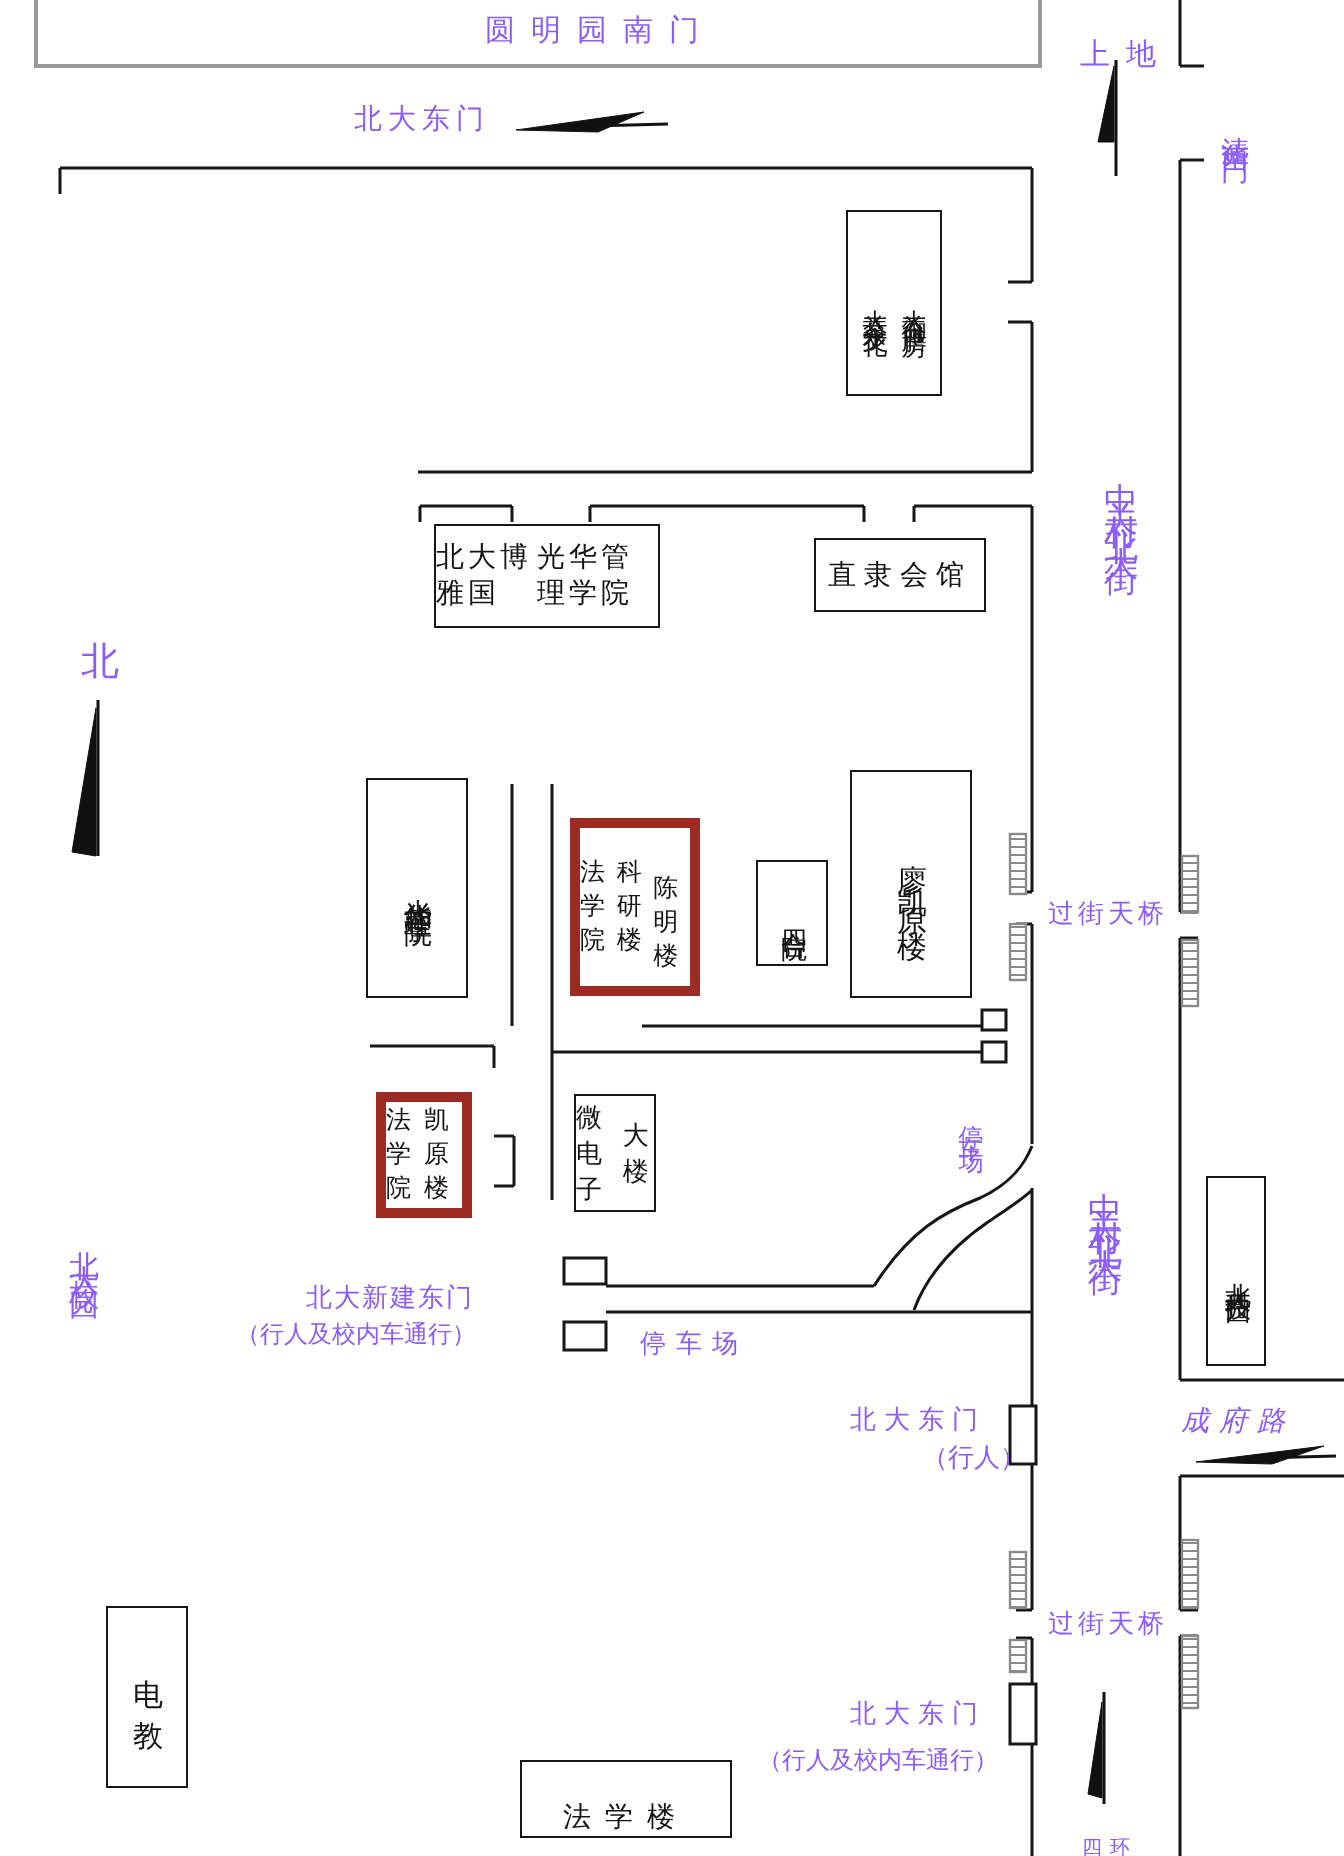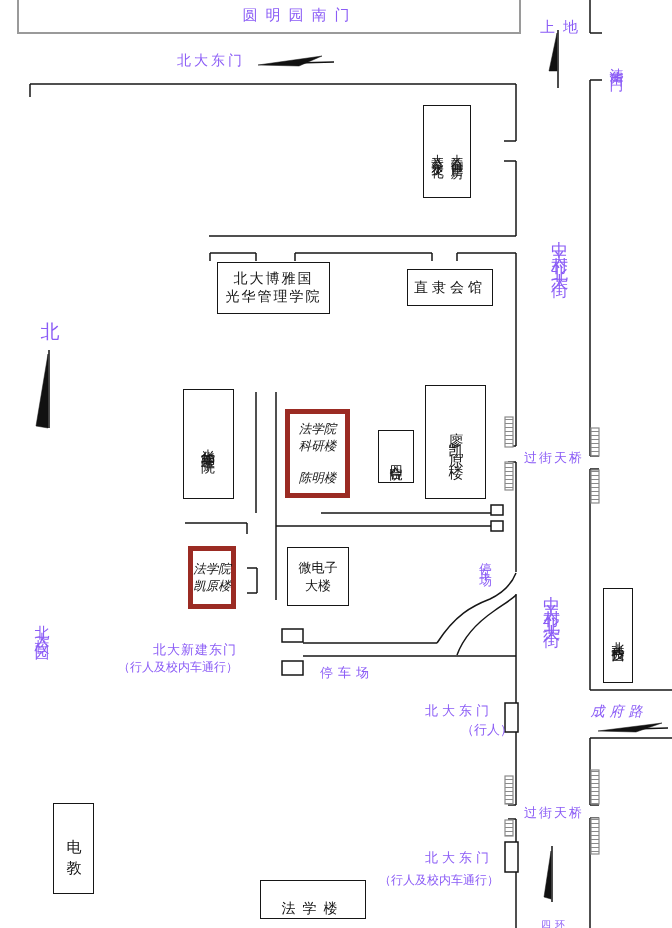--- a/index.html
+++ b/index.html
@@ -4,22 +4,22 @@
 <style>
   html,body{margin:0;padding:0;background:#fff;}
   #map{position:relative;width:672px;height:928px;background:#ffffff;overflow:hidden;
        font-family:"DejaVu Serif", serif;}
   #roads{position:absolute;left:0;top:0;z-index:1;}
   .lbl{position:absolute;z-index:3;color:#8b5cf6;white-space:nowrap;line-height:1.2;
        text-align:center;}
   .v{writing-mode:vertical-rl;text-orientation:upright;white-space:normal;line-height:1;}
   .box{position:absolute;z-index:2;background:#fff;border:1.5px solid #161616;
        display:flex;align-items:center;justify-content:center;color:#141414;box-sizing:border-box;}
-  .red{border:5px solid #9B2B23;font-style:italic;}
-  .col{display:flex;flex-direction:column;align-items:center;}
+  .red{border:5px solid #9B2B23;}
+  .col{display:flex;align-items:center;}
 </style>
 </head>
 <body>
 
 <div id="map">
 
   <svg id="roads" width="672" height="928" viewBox="0 0 672 928" xmlns="http://www.w3.org/2000/svg">
     <defs>
       <pattern id="lad" width="8" height="4" patternUnits="userSpaceOnUse">
         <rect width="8" height="4" fill="#ffffff"></rect>
@@ -179,21 +179,21 @@
 
   <div class="lbl" style="left:520px;top:450px;width:68px;font-size:13px;letter-spacing:2px;">过街天桥</div>
 
   <div class="lbl v" style="left:479px;top:535px;height:52px;font-size:12.5px;letter-spacing:6px;">停车场</div>
 
   <div class="box col red" style="left:188px;top:546px;width:48px;height:63px;font-size:12.5px;">
     <span>法学院</span>
     <span>凯原楼</span>
   </div>
 
-  <div class="box col" style="left:287px;top:547px;width:62px;height:59px;font-size:13px;">
+  <div class="box col" style="left:287px;top:547px;width:41px;height:59px;font-size:13px;">
     <span>微电子</span>
     <span>大楼</span>
   </div>
 
   <div class="lbl v" style="left:34px;top:582px;height:90px;font-size:15px;letter-spacing:7px;">北大校园</div>
 
   <div class="lbl" style="left:150px;top:642px;width:90px;font-size:13px;letter-spacing:1px;">北大新建东门</div>
   <div class="lbl" style="left:112px;top:660px;width:132px;font-size:12px;">（行人及校内车通行）</div>
 
   <div class="lbl" style="left:318px;top:665px;width:58px;font-size:13px;letter-spacing:5px;">停车场</div>

